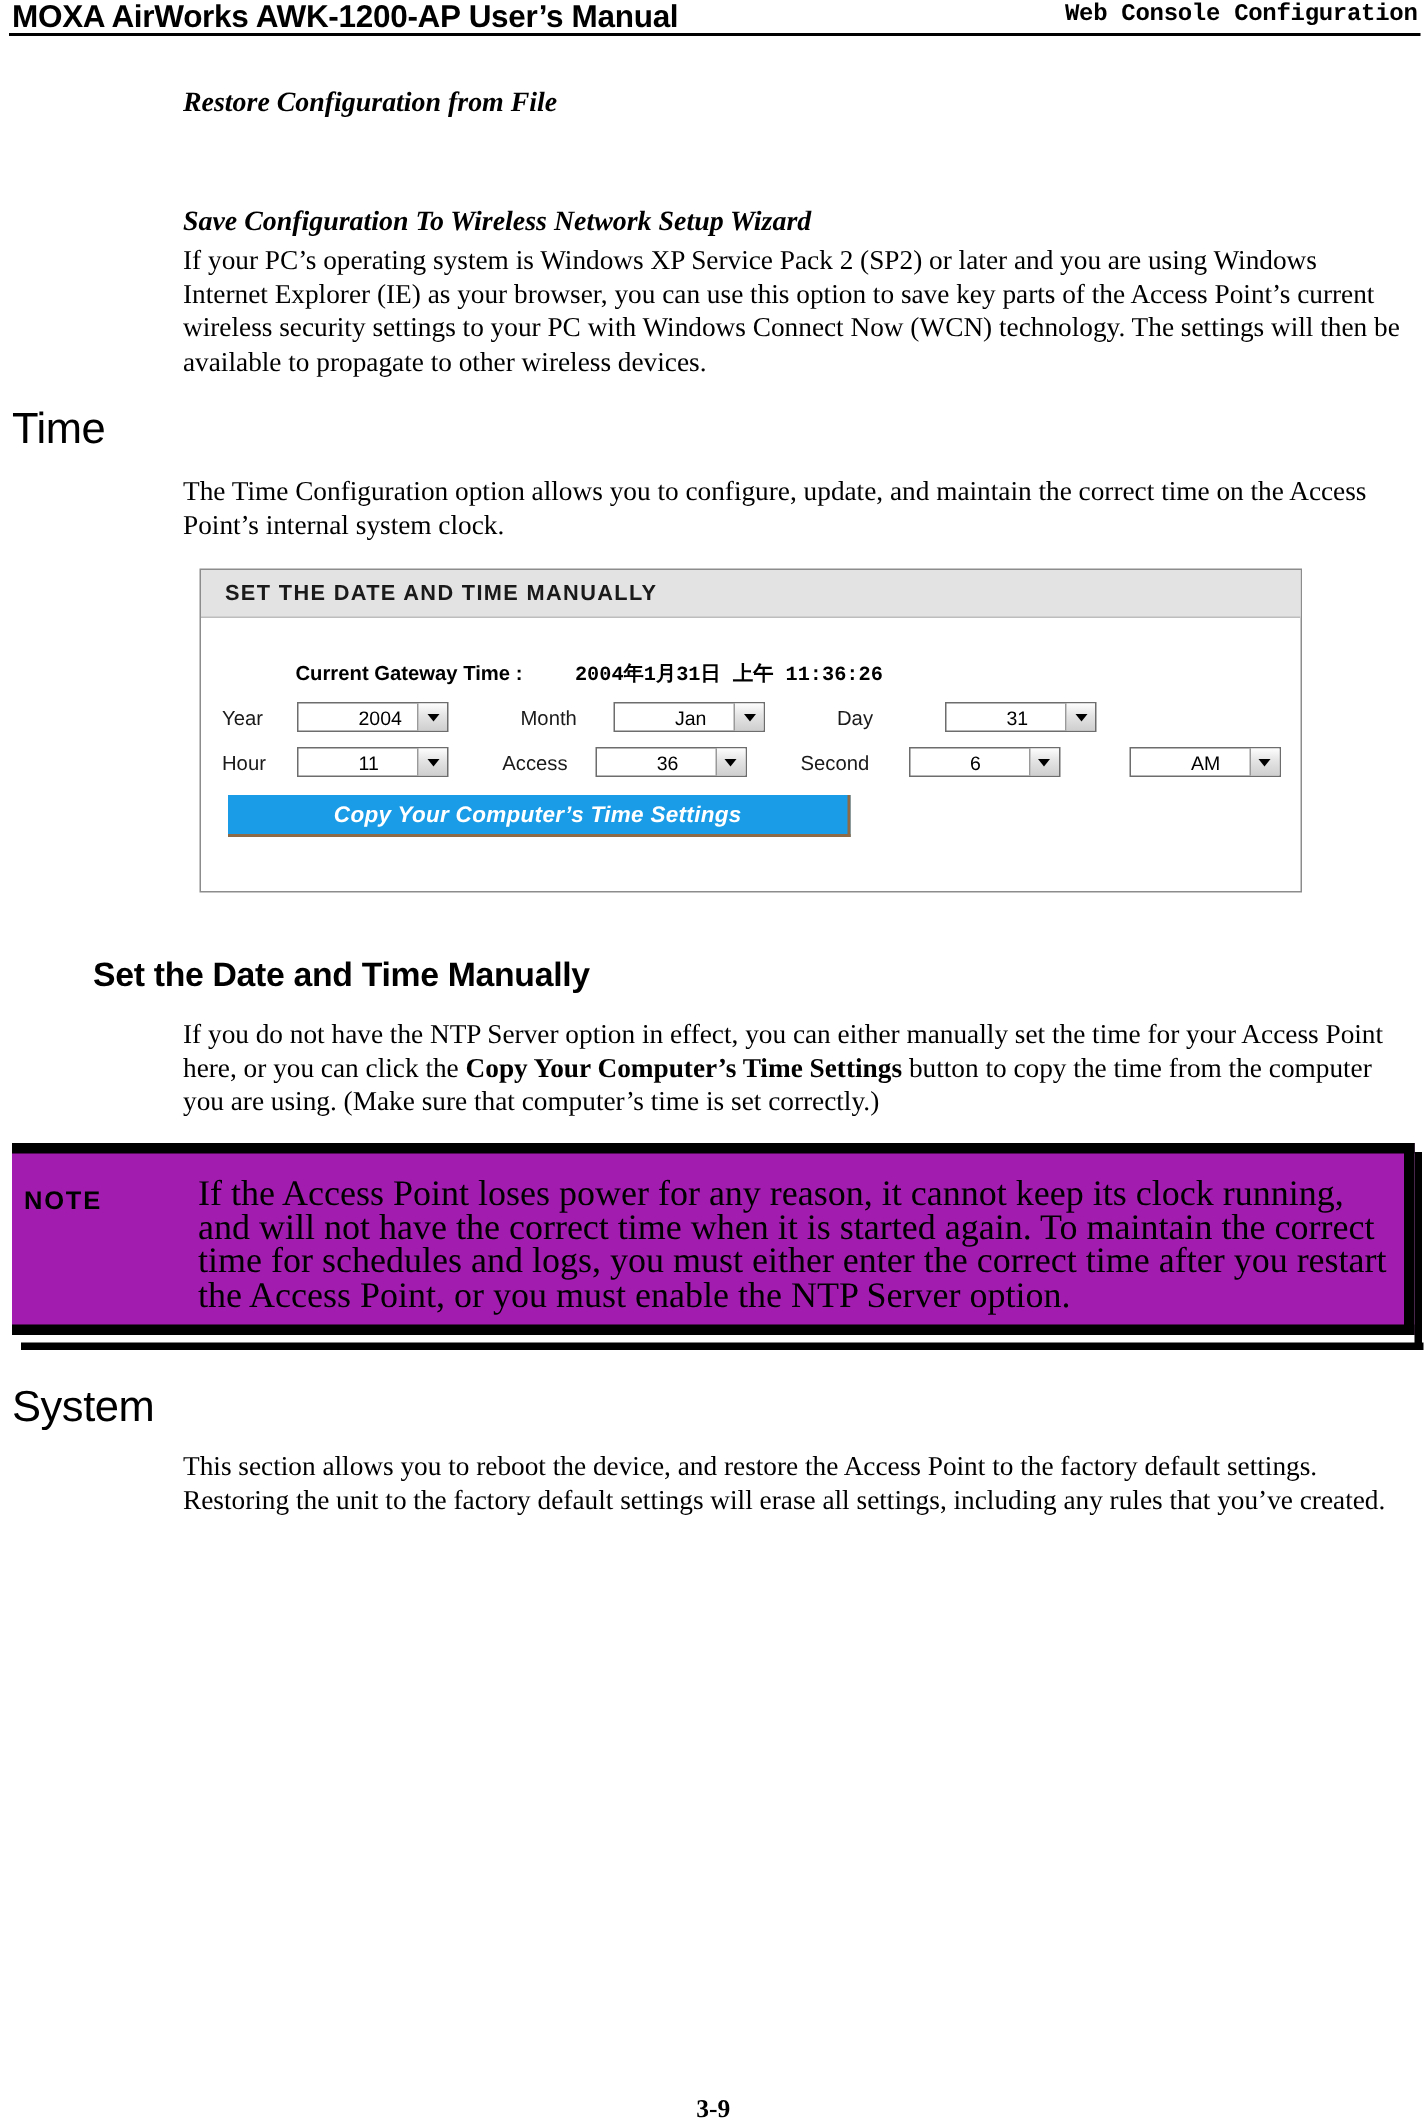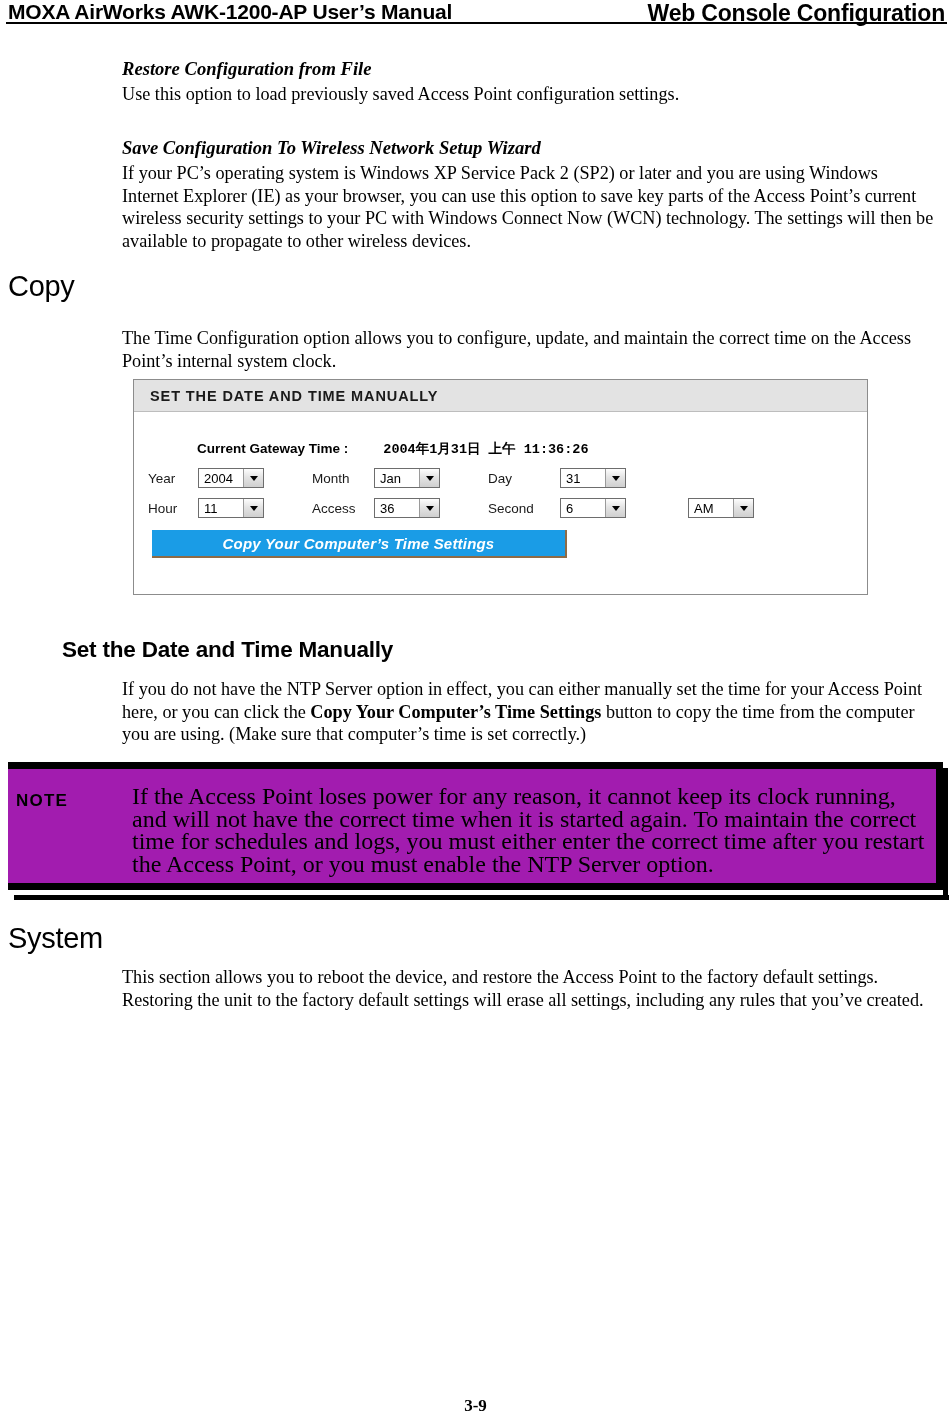--- a/index.html
+++ b/index.html
@@ -31,23 +31,23 @@
     font-family: "Liberation Sans", sans-serif;
     font-weight: bold;
     font-size: 21px;
     letter-spacing: -0.2px;
     white-space: nowrap;
   }
   .page-header .hdr-right {
     position: absolute;
     right: 0;
     top: 0;
-    font-family: Liberation Sans, sans-serif;
-    font-weight: bold;
-    font-size: 23px;
+    font-family: Liberation Mono, monospace;
+    font-weight: bold;
+    font-size: 16px;
     letter-spacing: -0.2px;
     white-space: nowrap;
     text-align: right;
   }
   .header-rule {
     position: absolute;
     top: 22px;
     left: 6px;
     right: 4px;
     height: 2px;
@@ -179,20 +179,21 @@
     box-sizing: border-box;
   }
   .select .sel-val {
     display: flex;
     align-items: center;
     padding: 0 5px;
     font-family: "Liberation Sans", sans-serif;
     font-size: 13px;
     color: #000;
     min-width: 34px;
+    margin-left: 35px;
   }
   .select .sel-btn {
     width: 19px;
     border-left: 1px solid #9a9a9a;
     background: linear-gradient(#fdfdfd 0%, #e4e4e4 45%, #cfcfcf 100%);
     display: flex;
     align-items: center;
     justify-content: center;
     flex: none;
   }
@@ -296,31 +297,30 @@
 <body>
 
 <div class="page-header">
   <div class="hdr-left">MOXA AirWorks AWK-1200-AP User’s Manual</div>
   <div class="hdr-right">Web Console Configuration</div>
 </div>
 <div class="header-rule"></div>
 
 <div class="body-col" style="top:57px;">
   <p class="run-head">Restore Configuration from File</p>
-  <p class="body" style="margin-top:3px;">Use this option to load previously saved Access Point configuration settings.</p>
 </div>
 
 <div class="body-col" style="top:136px;">
   <p class="run-head">Save Configuration To Wireless Network Setup Wizard</p>
   <p class="body" style="margin-top:3px;">If your PC’s operating system is Windows XP Service Pack 2 (SP2) or later and you are using Windows Internet Explorer (IE) as your browser, you can use this option to save key parts of the Access Point’s current wireless security settings to your PC with Windows Connect Now (WCN) technology. The settings will then be available to propagate to other wireless devices.</p>
 </div>
 
-<h1 class="section" style="position:absolute; left:8px; top:270px;">Copy</h1>
-
-<div class="body-col" style="top:327px;">
+<h1 class="section" style="position:absolute; left:8px; top:270px;">Time</h1>
+
+<div class="body-col" style="top:316px;">
   <p class="body">The Time Configuration option allows you to configure, update, and maintain the correct time on the Access Point’s internal system clock.</p>
 </div>
 
 <div class="figure">
 
   <div class="fig-titlebar">
     <span class="fig-title">SET THE DATE AND TIME MANUALLY</span>
   </div>
 
   <div class="fig-body">

